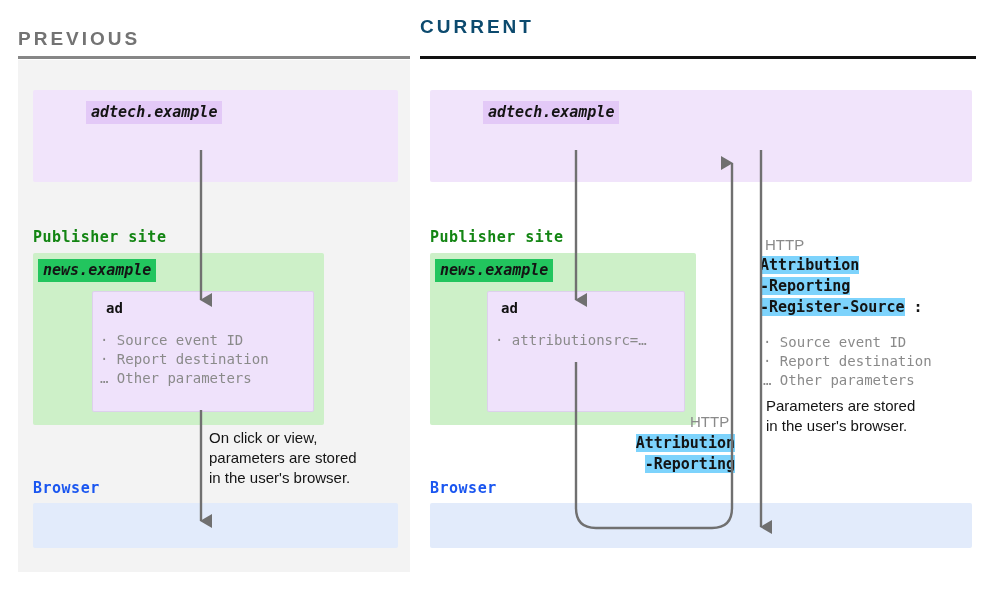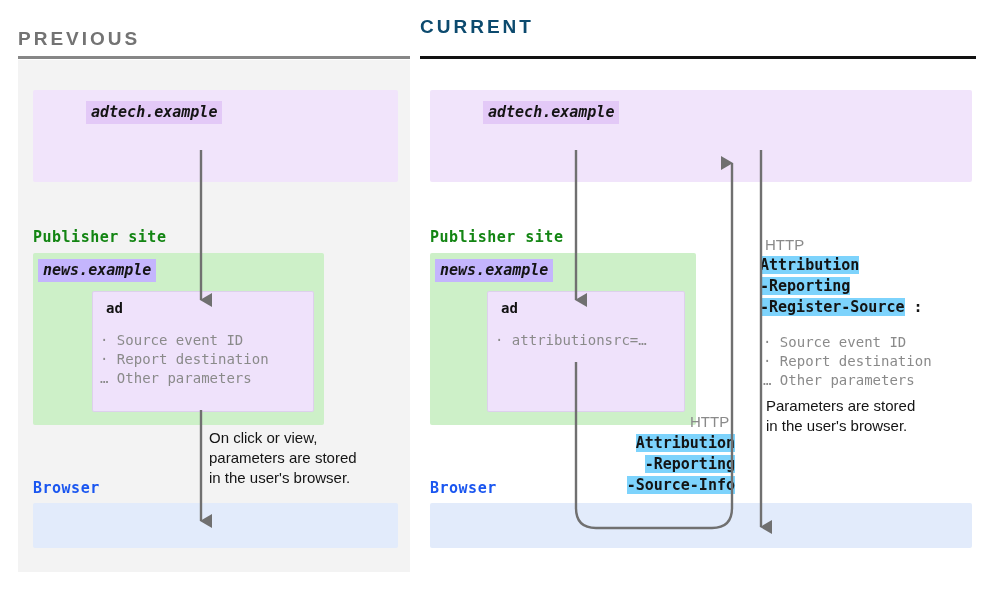--- a/index.html
+++ b/index.html
@@ -63,21 +63,21 @@
   
   .chip{
     position:absolute;
     font-family:"DejaVu Sans Mono", monospace;
     font-size:15px;font-style:italic;font-weight:bold;
     color:#141414;
     padding:2px 5px 3px 5px;
     white-space:nowrap;
   }
   .chip-purple{background:#e3c9f7;margin-left:40px;}
-  .chip-green{background:#c4b5fd;text-align:right;}
+  .chip-green{background:#22c55e;text-align:right;}
   #chip-adtech-prev{left:46px;top:101px;}
   #chip-news-prev{left:38px;top:259px;}
   #chip-adtech-cur{left:443px;top:101px;}
   #chip-news-cur{left:435px;top:259px;}
 
   
   .ad-card{
     position:absolute;
     background:#efe2fb;
     border:1px solid #ddd0ec;
@@ -188,21 +188,20 @@
   <div class="ad-title" id="ad-title-cur">ad</div>
   <div class="param-list" id="params-cur">· attributionsrc=…</div>
 
   <div class="section-label label-browser" id="browser-label-cur">Browser</div>
   <div class="zone zone-browser" id="browser-box-cur"></div>
 
   <div class="http-word" id="http-word-left">HTTP</div>
   <div class="hdr-block" id="hdr-left">
     <div class="hdr-line"><span class="hl">Attribution</span></div>
     <div class="hdr-line"><span class="hl">-Reporting</span></div>
-    <div class="hdr-line"><span class="hl">-Source-Info</span></div>
   </div>
 
   <div class="http-word" id="http-word-right">HTTP</div>
   <div class="hdr-block" id="hdr-right">
     <div class="hdr-line"><span class="hl">Attribution</span></div>
     <div class="hdr-line"><span class="hl">-Reporting</span></div>
     <div class="hdr-line"><span class="hl">-Register-Source</span><span> :</span></div>
   </div>
   <div id="reg-params">· Source event ID
 · Report destination

